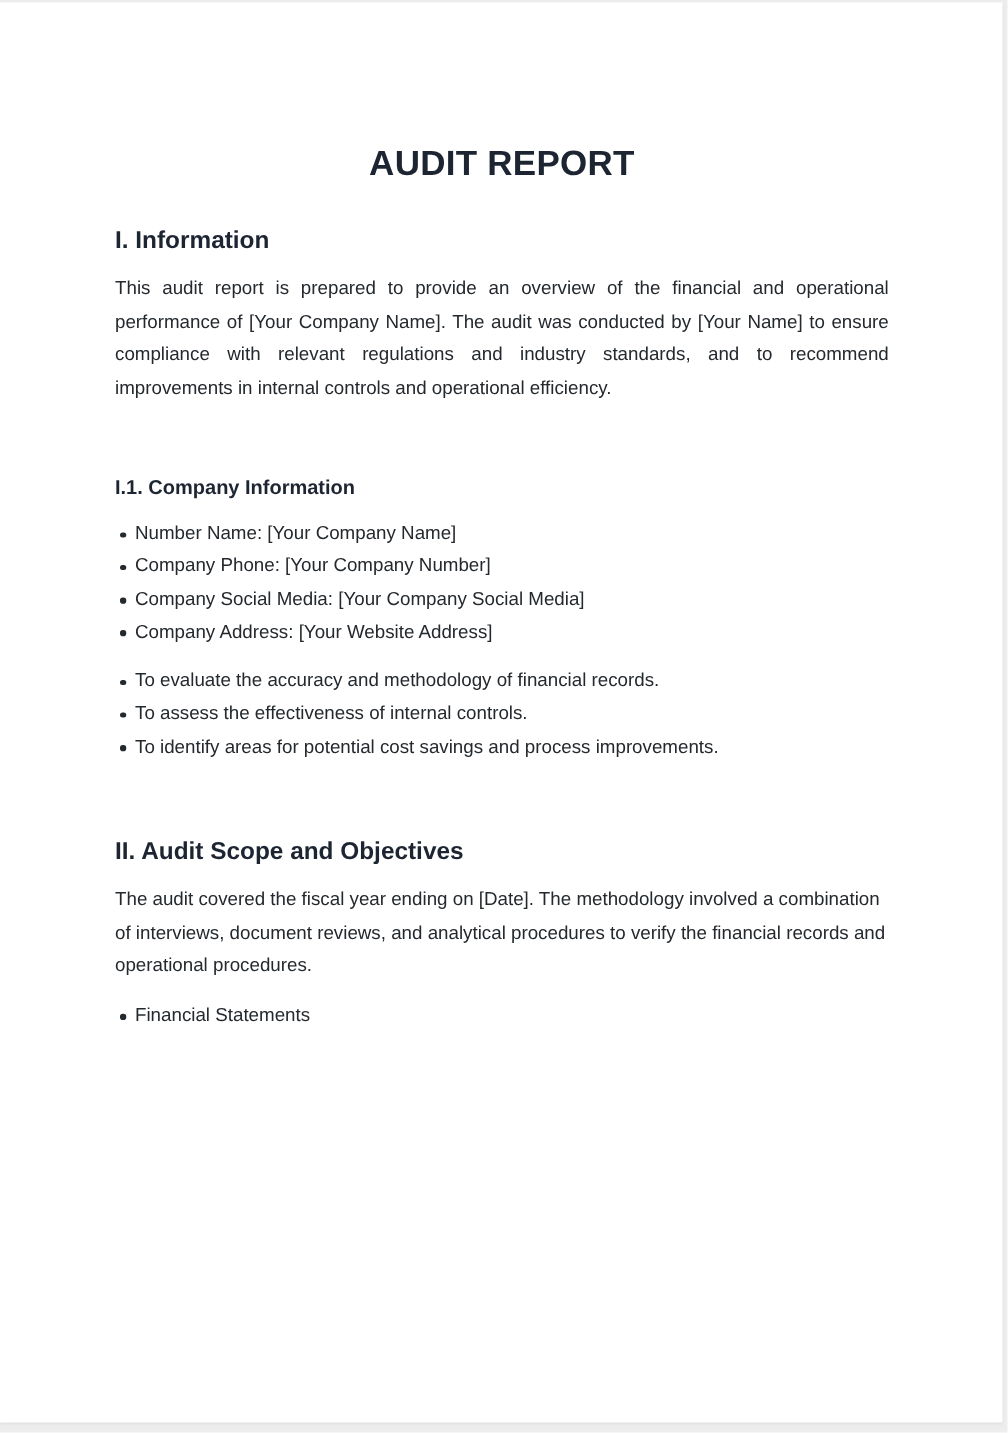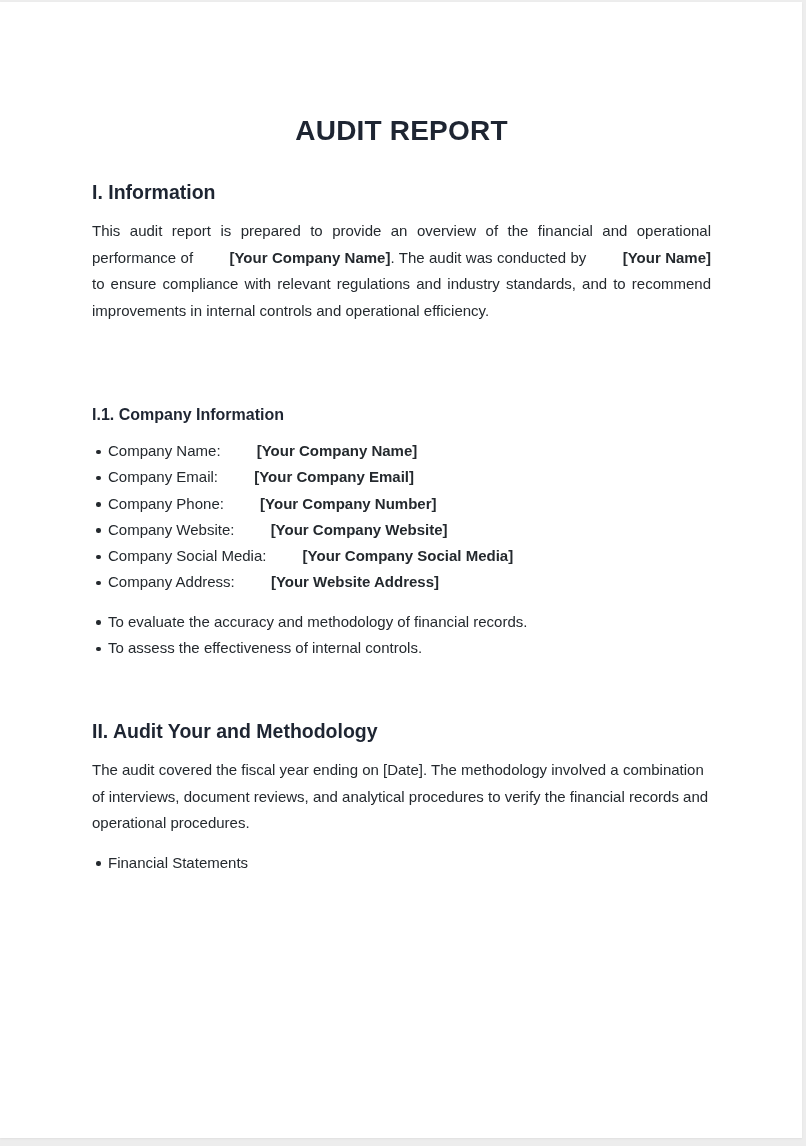--- a/index.html
+++ b/index.html
@@ -26,29 +26,29 @@
     margin:0;text-align:center;
     font-size:28px;line-height:34px;font-weight:700;
     letter-spacing:0.2px;color:var(--heading);
   }
   h2{
     margin:32px 0 0;
     font-size:19.5px;line-height:24px;font-weight:700;color:var(--heading);
   }
   h2.mt-lg{margin-top:58px;}
   h3{
-    margin:80px 0 0;
+    margin:56px 0 0;
     font-size:16px;line-height:21px;font-weight:700;color:var(--heading);
   }
   p{
     margin:14px 0 0;
     font-size:15px;line-height:26.5px;color:var(--text);
   }
   p.justify{text-align:justify;}
-  strong{font-weight:700;color:var(--text);margin-left:32px;}
+  strong{font-weight:400;color:var(--text);}
   ul{
     margin:13px 0 0;padding:0 0 0 16px;list-style:none;
   }
   li{
     font-size:15px;line-height:26.3px;color:var(--text);position:relative;
   }
   li::before{
     content:"";position:absolute;left:-12px;top:11.5px;
     width:4.5px;height:4.5px;border-radius:50%;background:var(--text);
   }
@@ -58,33 +58,32 @@
 
 <div class="page">
 
   <h1>AUDIT REPORT</h1>
 
   <h2>I. Information</h2>
   <p class="justify"><span>This audit report is prepared to provide an overview of the financial and operational performance of </span><strong>[Your Company Name]</strong><span>. The audit was conducted by </span><strong>[Your Name]</strong><span> to ensure compliance with relevant regulations and industry standards, and to recommend improvements in internal controls and operational efficiency.</span></p>
 
   <h3>I.1. Company Information</h3>
   <ul>
-    <li><span>Company Name: </span><strong>[Your Company Name]</strong></li>
-    <li><span>Company Email: </span><strong>[Your Company Email]</strong></li>
+    <li><span>Number Name: </span><strong>[Your Company Name]</strong></li>
     <li><span>Company Phone: </span><strong>[Your Company Number]</strong></li>
-    <li><span>Company Website: </span><strong>[Your Company Website]</strong></li>
     <li><span>Company Social Media: </span><strong>[Your Company Social Media]</strong></li>
     <li><span>Company Address: </span><strong>[Your Website Address]</strong></li>
   </ul>
 
   <ul>
     <li>To evaluate the accuracy and methodology of financial records.</li>
     <li>To assess the effectiveness of internal controls.</li>
+    <li>To identify areas for potential cost savings and process improvements.</li>
   </ul>
 
-  <h2 class="mt-lg">II. Audit Your and Methodology</h2>
+  <h2 class="mt-lg">II. Audit Scope and Objectives</h2>
   <p>The audit covered the fiscal year ending on [Date]. The methodology involved a combination of interviews, document reviews, and analytical procedures to verify the financial records and operational procedures.</p>
 
   <ul>
     <li>Financial Statements</li>
   </ul>
 
 </div>
 
 </body></html>

